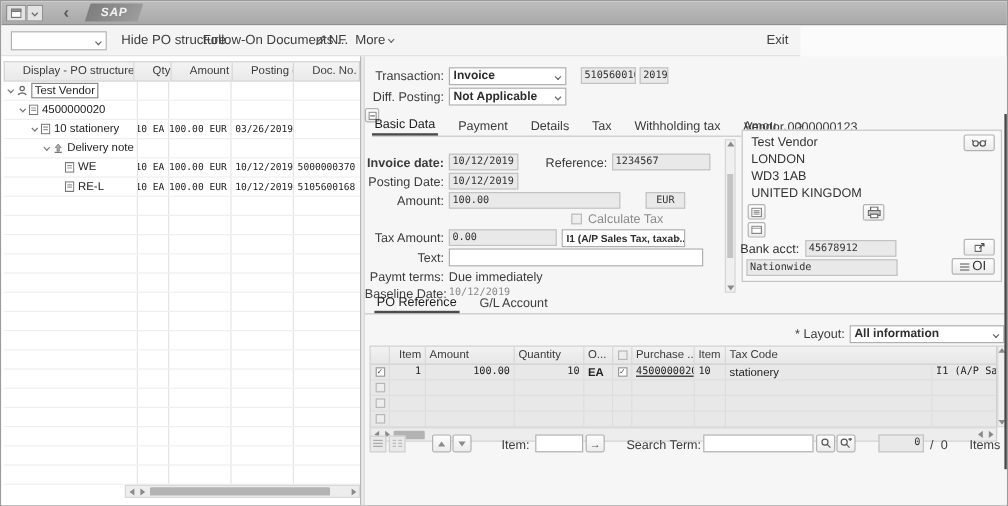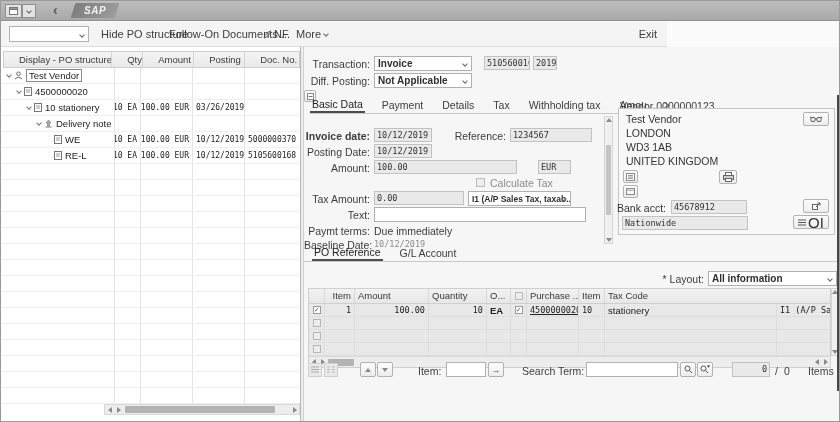--- a/index.html
+++ b/index.html
@@ -401,21 +401,21 @@
     <span class="fl" style="left:0;top:83px;font-weight:bold;">Invoice date:</span>
     <div class="field" style="left:70px;top:81px;width:58px;">10/12/2019</div>
     <span class="fl" style="left:138px;top:83px;width:64px;">Reference:</span>
     <div class="field" style="left:206px;top:81px;width:82px;">1234567</div>
 
     <span class="fl" style="left:0;top:99px;">Posting Date:</span>
     <div class="field" style="left:70px;top:97px;width:58px;">10/12/2019</div>
 
     <span class="fl" style="left:0;top:115px;">Amount:</span>
     <div class="field" style="left:70px;top:113px;width:143px;">100.00</div>
-    <div class="field" style="left:234px;top:113px;width:33px;">EUR</div>
+    <div class="field" style="left:234px;top:113px;width:33px;text-align:center;">EUR</div>
 
     <div class="chkbox dis" style="left:172px;top:131px;"></div>
     <span class="flabel gray-txt" style="left:186px;top:130px;">Calculate Tax</span>
 
     <span class="fl" style="left:0;top:146px;">Tax Amount:</span>
     <div class="field" style="left:70px;top:144px;width:90px;">0.00</div>
     <div class="dd" style="left:164px;top:144px;width:103px;">
       <span style="font-size:8.5px;font-weight:bold;color:#2e2e2e;">I1 (A/P Sales Tax, taxab..</span>
       <span class="caret"></span>
     </div>
@@ -475,21 +475,21 @@
             <rect x="0.5" y="2.5" width="5" height="5" fill="#fff" stroke="#666"></rect>
             <path d="M4 5 L8 1 M8 1 h-2.5 M8 1 v2.5" stroke="#555" fill="none"></path>
           </svg>
       </div>
 
       <div class="field" style="left:3px;top:107px;width:126px;">Nationwide</div>
       <div class="btn" style="right:5px;top:106px;width:36px;height:14px;">
         <svg width="8" height="7" viewBox="0 0 8 7" style="margin-right:2px">
             <path d="M0 1 h8 M0 3.5 h8 M0 6 h8" stroke="#555"></path>
           </svg>
-        <span style="font-size:15px;color:#333;">OI</span>
+        <span style="font-size:11px;color:#333;">OI</span>
       </div>
     </div>
 
     <div class="tabstrip" style="left:0;top:198px;width:533px;padding-left:8px;">
       <span class="tab active">PO Reference</span>
       <span class="tab">G/L Account</span>
     </div>
 
     <span class="flabel" style="left:330px;top:226px;width:70px;text-align:right;">* Layout:</span>
     <div class="dd" style="left:404px;top:224px;width:129px;">

